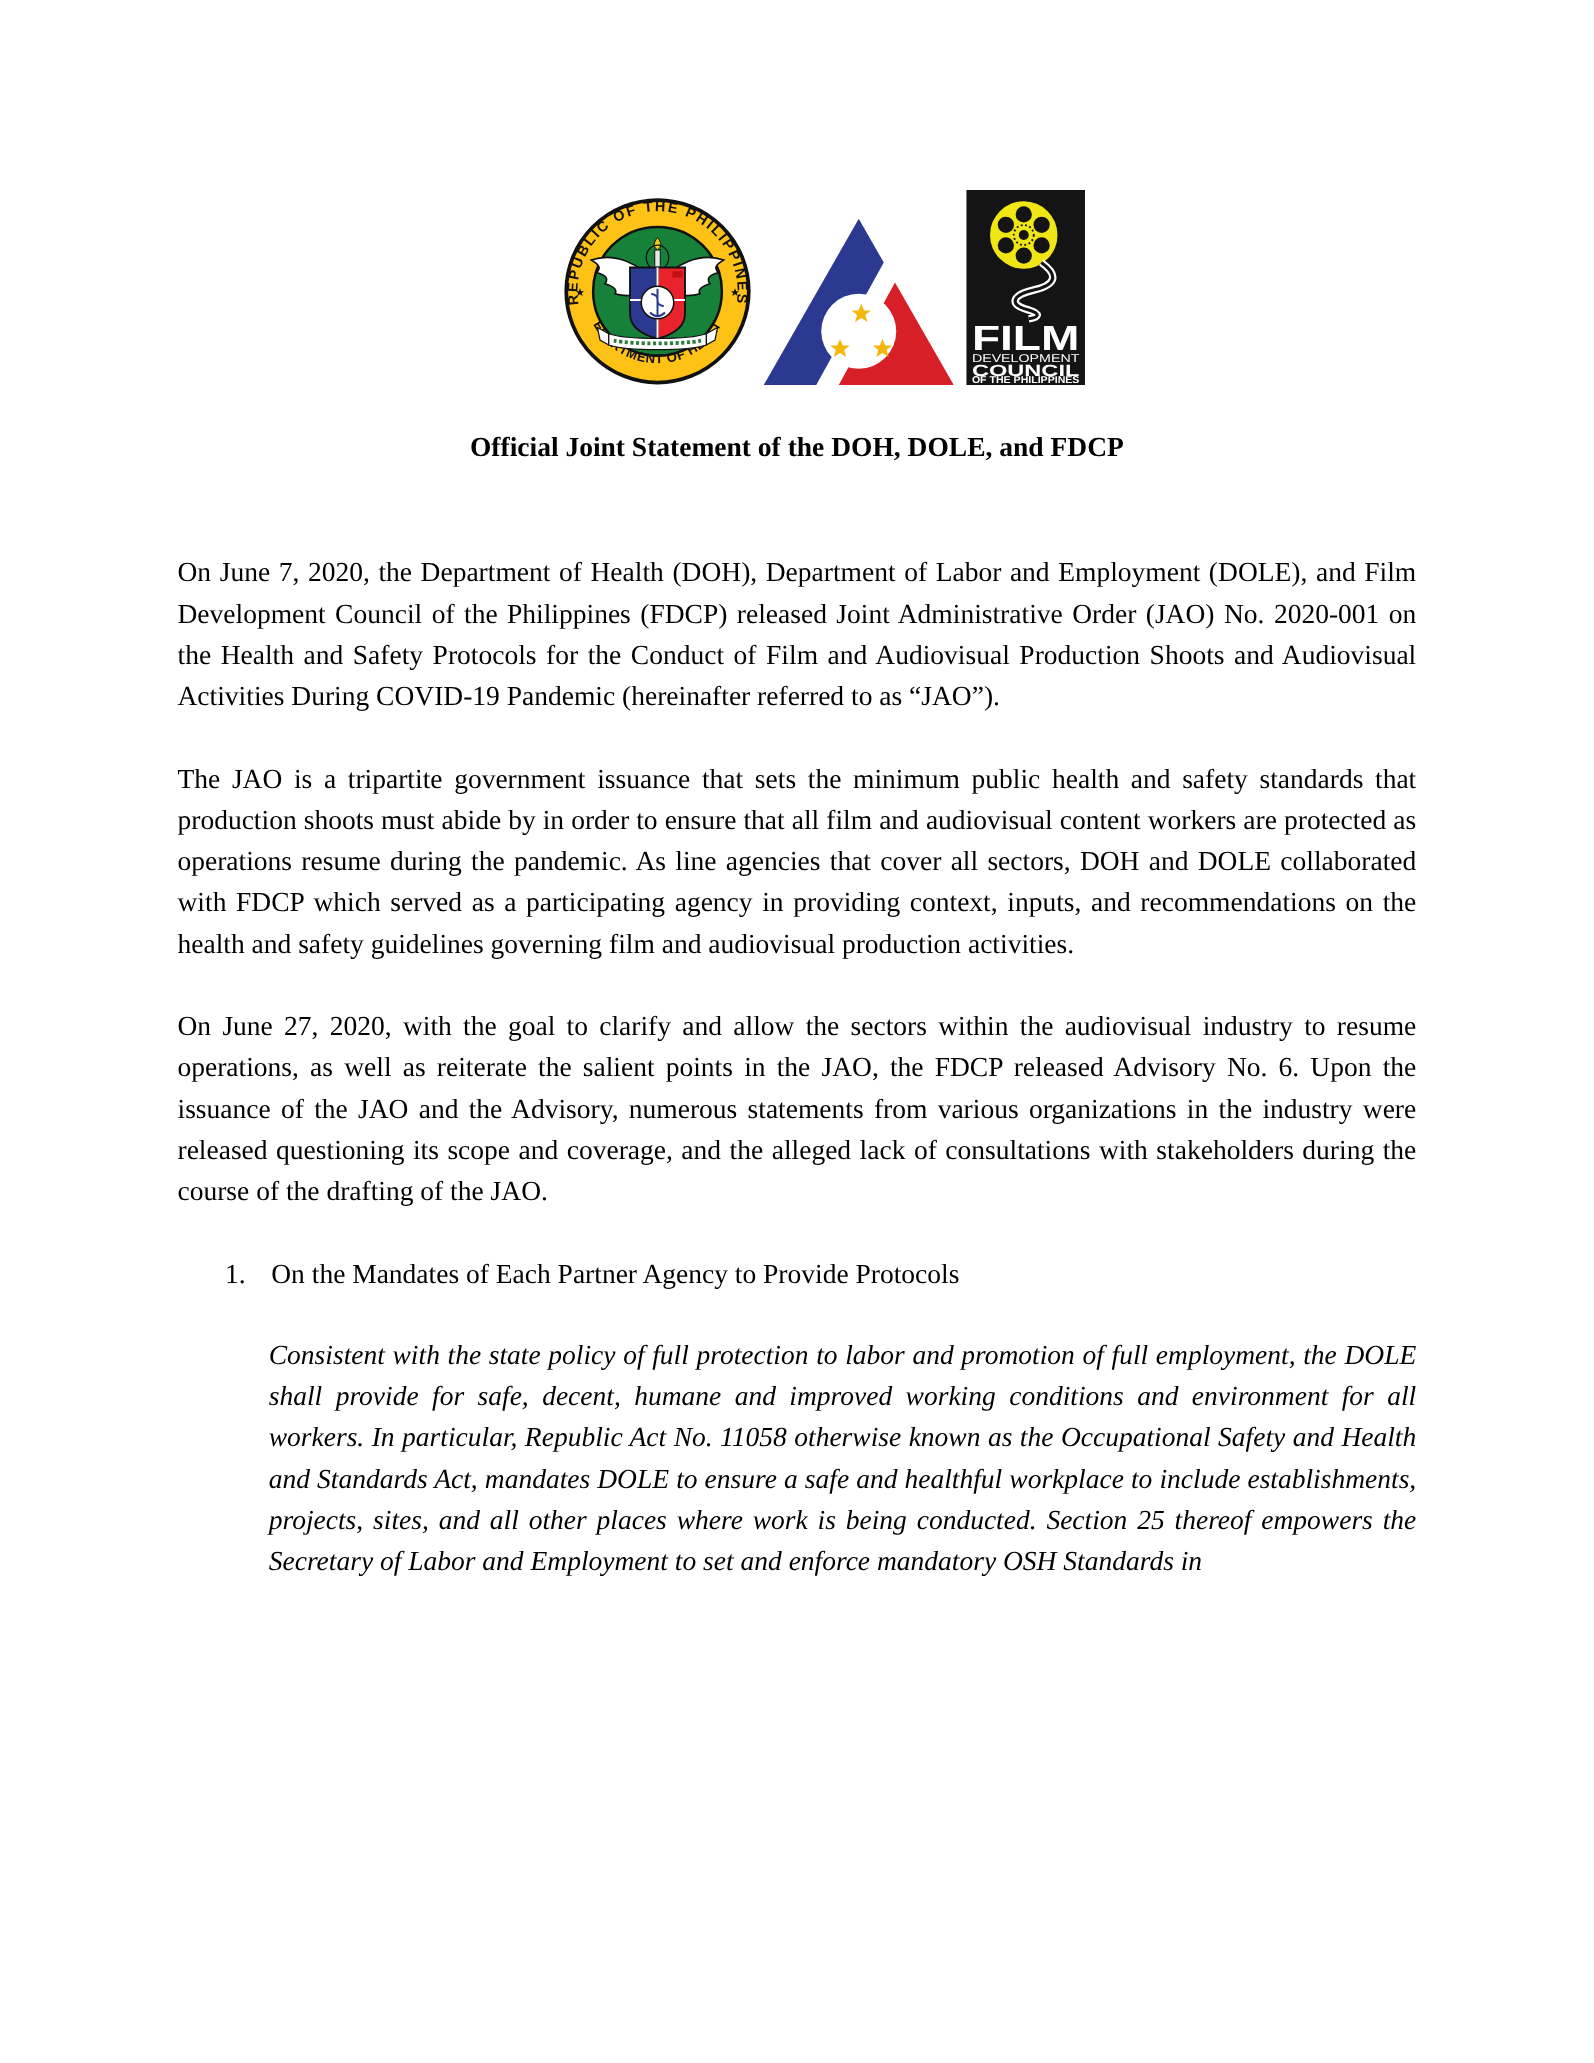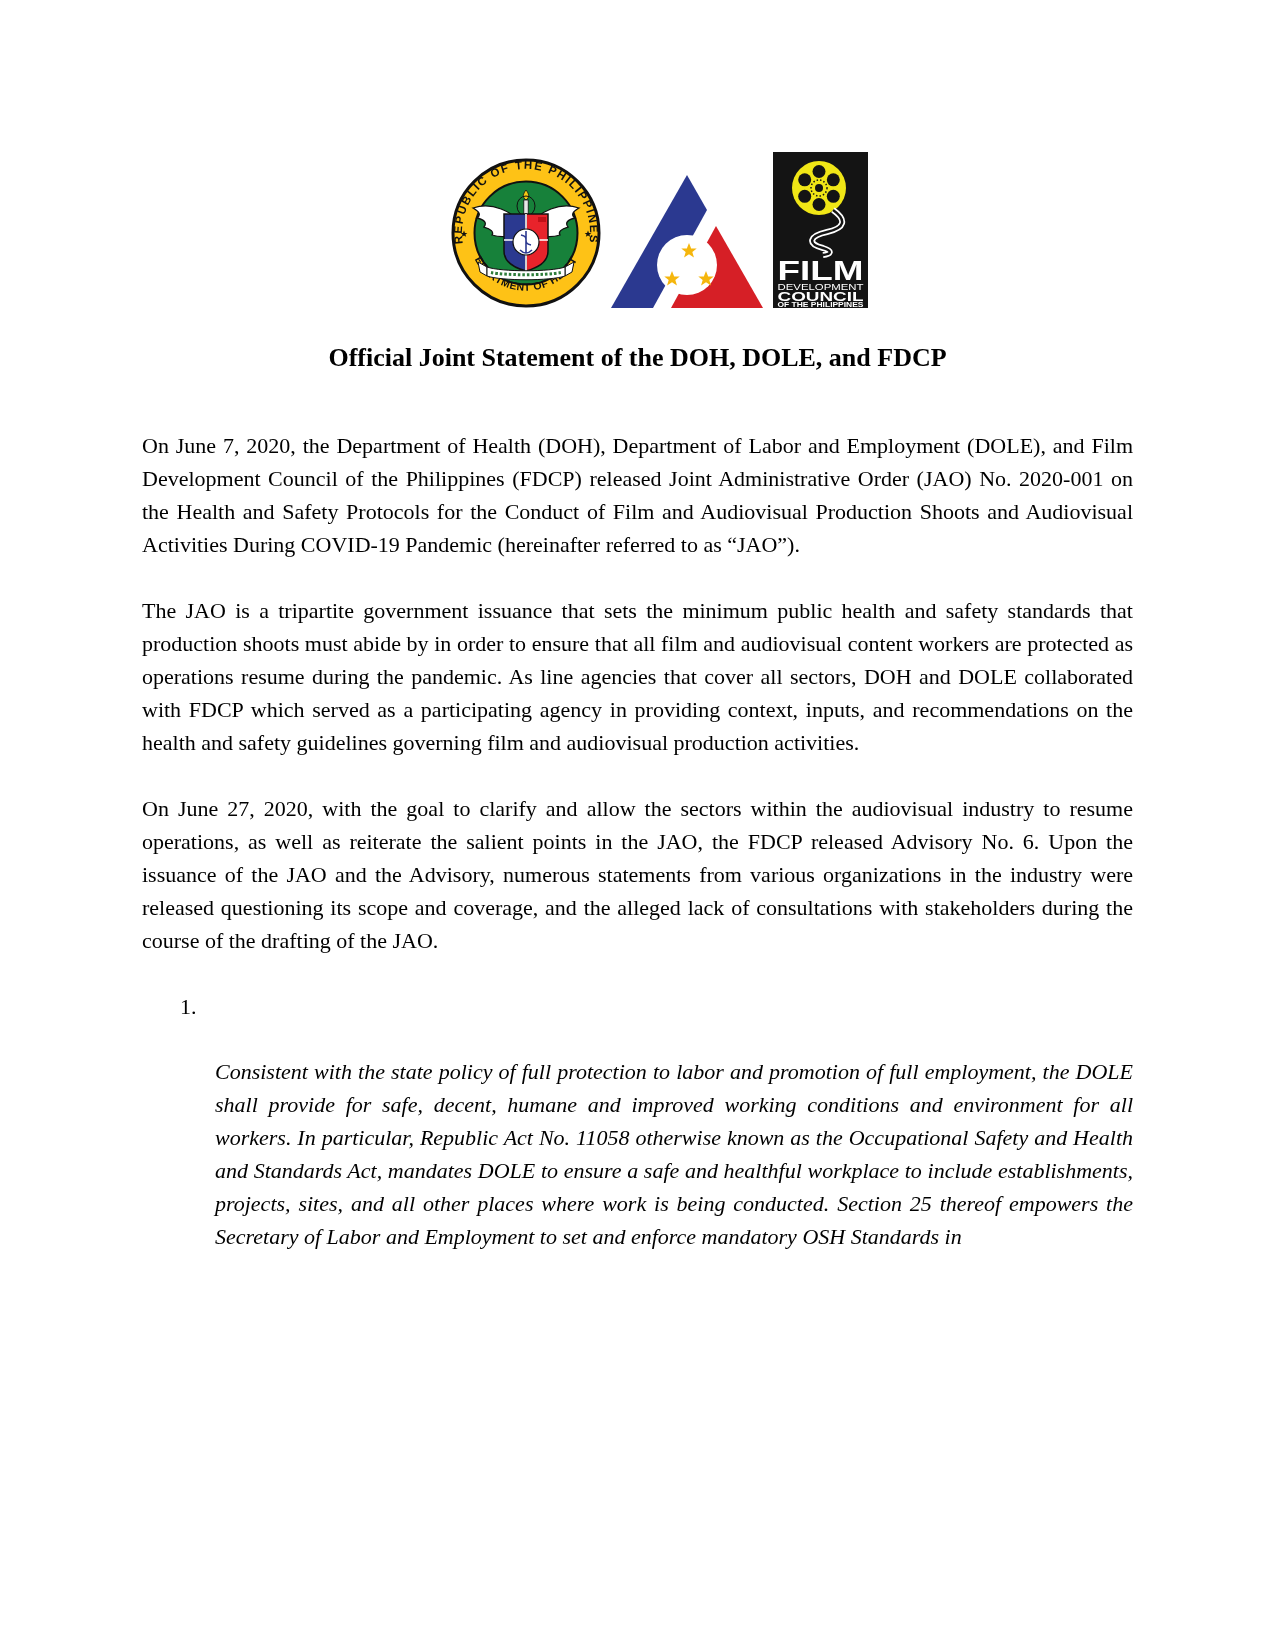--- a/index.html
+++ b/index.html
@@ -7,28 +7,28 @@
     position:relative;width:1275px;height:1650px;background:#ffffff;
     font-family:"Liberation Serif",serif;color:#000;overflow:hidden;
   }
   .logos{
     position:absolute;top:152px;left:0;width:100%;box-sizing:border-box;
     display:flex;justify-content:center;align-items:flex-end;gap:10px;padding-left:44px;
   }
   .logo{display:block;}
   .title-block{
     position:absolute;top:341px;left:142px;width:991px;
-    text-align:center;font-size:26px;line-height:33px;
+    text-align:center;font-size:22px;line-height:33px;
   }
   .doc-title{font-weight:bold;}
   .content{
     position:absolute;top:425px;left:142px;width:991px;
     font-size:22px;line-height:33px;text-align:justify;
   }
-  .content p{margin:4px 0 33px 0;}
+  .content p{margin:16px 0 33px 0;}
   .list-head{
     display:flex;margin:23px 0 32px 0;padding-left:38px;
     text-align:left;
   }
   .list-num{width:37px;flex:none;}
   .indent-para{margin-left:73px !important;font-style:italic;}
 </style>
 </head>
 <body>
 
@@ -108,17 +108,18 @@
     <div class="doc-title">Official Joint Statement of the DOH, DOLE, and FDCP</div>
   </div>
 
   <div class="content">
     <p>On June 7, 2020, the Department of Health (DOH), Department of Labor and Employment (DOLE), and Film Development Council of the Philippines (FDCP) released Joint Administrative Order (JAO) No. 2020-001 on the Health and Safety Protocols for the Conduct of Film and Audiovisual Production Shoots and Audiovisual Activities During COVID-19 Pandemic (hereinafter referred to as “JAO”).</p>
     <p>The JAO is a tripartite government issuance that sets the minimum public health and safety standards that production shoots must abide by in order to ensure that all film and audiovisual content workers are protected as operations resume during the pandemic. As line agencies that cover all sectors, DOH and DOLE collaborated with FDCP which served as a participating agency in providing context, inputs, and recommendations on the health and safety guidelines governing film and audiovisual production activities.</p>
     <p>On June 27, 2020, with the goal to clarify and allow the sectors within the audiovisual industry to resume operations, as well as reiterate the salient points in the JAO, the FDCP released Advisory No. 6. Upon the issuance of the JAO and the Advisory, numerous statements from various organizations in the industry were released questioning its scope and coverage, and the alleged lack of consultations with stakeholders during the course of the drafting of the JAO.</p>
 
     <div class="list-head">
       <span class="list-num">1.</span>
+      <span>On the Mandates of Each Partner Agency to Provide Protocols</span>
     </div>
     <p class="indent-para">Consistent with the state policy of full protection to labor and promotion of full employment, the DOLE shall provide for safe, decent, humane and improved working conditions and environment for all workers. In particular, Republic Act No. 11058 otherwise known as the Occupational Safety and Health and Standards Act, mandates DOLE to ensure a safe and healthful workplace to include establishments, projects, sites, and all other places where work is being conducted. Section 25 thereof empowers the Secretary of Labor and Employment to set and enforce mandatory OSH Standards in</p>
   </div>
 
 </div>
 
 </body></html>

